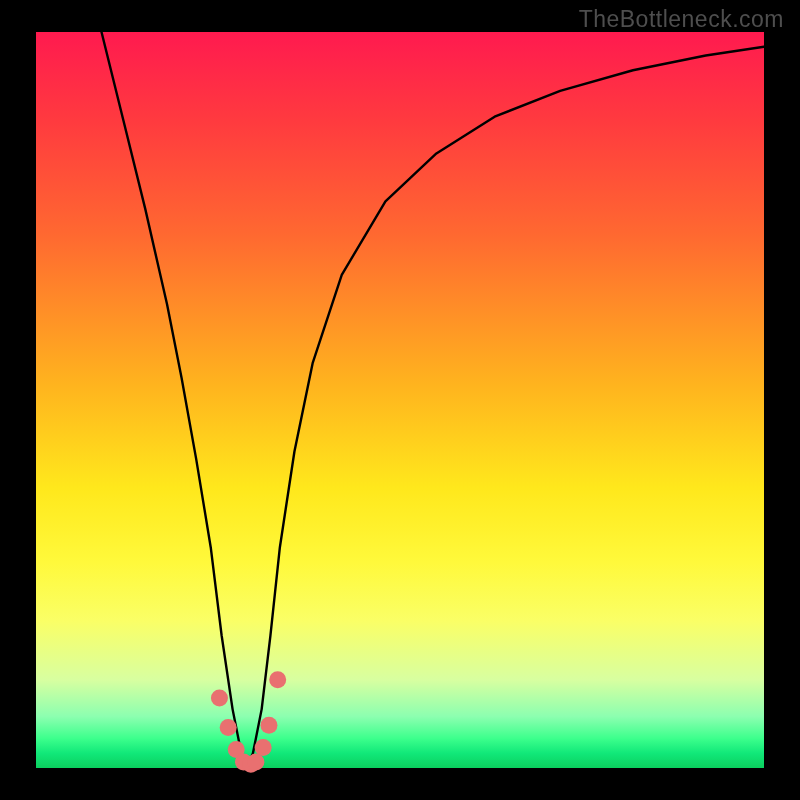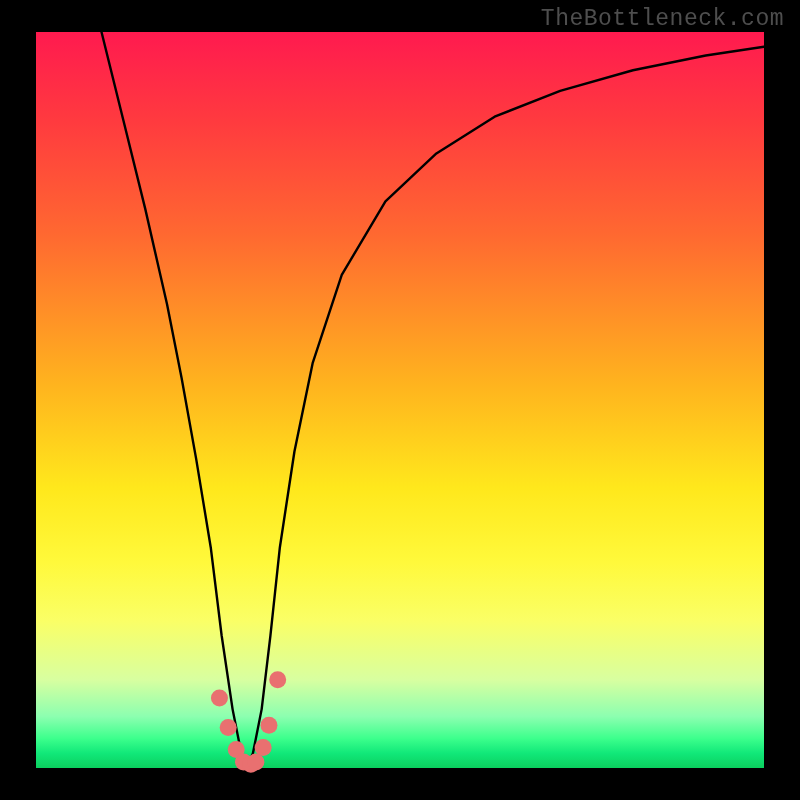--- a/index.html
+++ b/index.html
@@ -38,21 +38,21 @@
       #0bcf5e 100%
     );
   }
   .watermark {
     position: absolute;
     top: 6px;
     right: 16px;
     color: #4e4e4e;
     font-size: 23px;
     letter-spacing: 0.5px;
-    font-family: Liberation Mono, monospace;
+    font-family: Liberation Sans, sans-serif;
   }
   svg.curve {
     position: absolute;
     left: 0; top: 0;
     width: 728px; height: 736px;
     overflow: visible;
   }
 </style>
 </head>
 <body>

